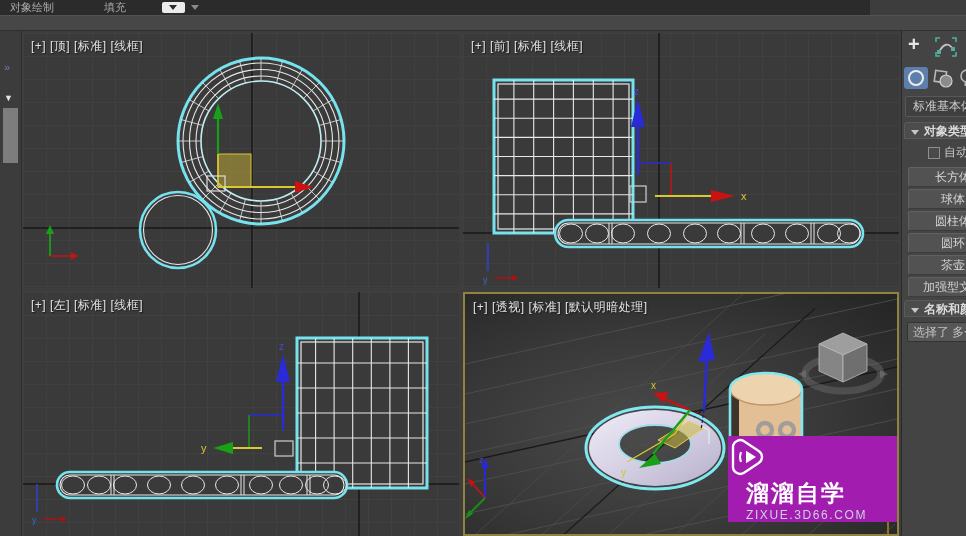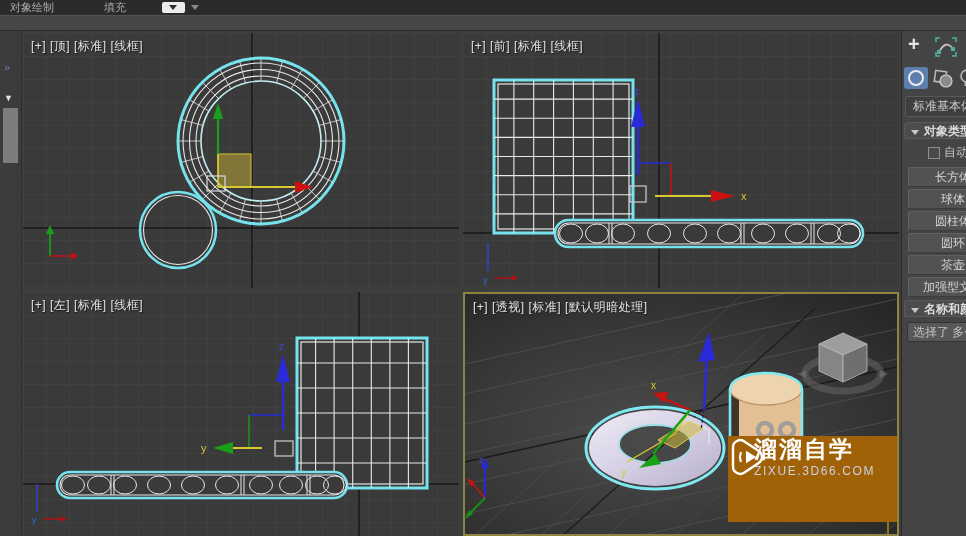--- a/index.html
+++ b/index.html
@@ -1,19 +1,19 @@
 <!DOCTYPE html>
 <html><head>
 <meta charset="utf-8">
 <style>
   html,body{margin:0;padding:0;background:#202020;}
   .window{position:relative;width:966px;height:536px;background:#3d3d3d;overflow:hidden;
           font-family:"Liberation Sans","DejaVu Sans",sans-serif;-webkit-font-smoothing:antialiased;}
   
-  .ribbon{position:absolute;left:0;top:0;width:966px;height:15px;background:#2b2b2b;}
+  .ribbon{position:absolute;left:0;top:0;width:870px;height:15px;background:#2b2b2b;}
   .ribbon .tab{position:absolute;top:0;height:15px;line-height:15px;font-size:11px;color:#ababab;}
   .paint-ic{position:absolute;left:162px;top:2px;width:23px;height:11px;background:#ececec;border-radius:2px;}
   .paint-ic::after{content:"";position:absolute;left:7px;top:3px;border-left:4px solid transparent;
         border-right:4px solid transparent;border-top:5px solid #2c2c2c;}
   .caret{position:absolute;left:191px;top:5px;width:0;height:0;border-left:4px solid transparent;
         border-right:4px solid transparent;border-top:5px solid #8a8a8a;}
   .strip2{position:absolute;left:0;top:15px;width:966px;height:16px;background:#474747;
         border-top:1px solid #525252;border-bottom:1px solid #2f2f2f;box-sizing:border-box;}
   
   .leftbar{position:absolute;left:0;top:31px;width:22px;height:505px;background:#3c3c3c;border-right:1px solid #2e2e2e;box-sizing:border-box;}
@@ -23,22 +23,22 @@
   
   .vp{position:absolute;background:#3a3a3a;overflow:hidden;}
   .vp svg{position:absolute;left:0;top:0;}
   .vp-label{position:absolute;left:8px;top:5px;font-size:12px;color:#e2e2e2;letter-spacing:.5px;
         text-shadow:1px 1px 1px #1a1a1a;white-space:nowrap;z-index:5;}
   #vpTL{left:23px;top:33px;width:436px;height:255px;}
   #vpTR{left:463px;top:33px;width:436px;height:255px;}
   #vpBL{left:23px;top:292px;width:436px;height:244px;}
   #vpBR{left:463px;top:292px;width:436px;height:244px;border:2px solid #8e8440;box-sizing:border-box;}
   
-  .wm{position:absolute;left:263px;top:142px;width:174px;height:86px;background:#a16207;z-index:6;
-      display:flex;align-items:flex-start;padding-left:18px;box-sizing:border-box;}
+  .wm{position:absolute;left:263px;top:142px;width:174px;height:86px;background:#a21caf;z-index:6;
+      display:flex;align-items:flex-end;padding-left:10px;box-sizing:border-box;}
   .wm-txt{margin-left:8px;}
   .wm-title{font-size:23px;font-weight:bold;color:#ffffff;letter-spacing:2px;line-height:26px;}
   .wm-url{font-size:12px;color:#c9d1e2;letter-spacing:1.6px;margin-top:2px;}
   
   .panel{position:absolute;left:901px;top:31px;width:65px;height:505px;background:#444444;
          border-left:1px solid #2a2a2a;box-sizing:border-box;overflow:hidden;}
   .panel .inner{position:absolute;left:0;top:0;width:150px;height:505px;}
   .plus{position:absolute;left:6px;top:2px;font-size:20px;color:#e5e5e5;font-weight:bold;}
   .mod-ic{position:absolute;left:32px;top:5px;}
   .cat{position:absolute;top:36px;height:22px;}

